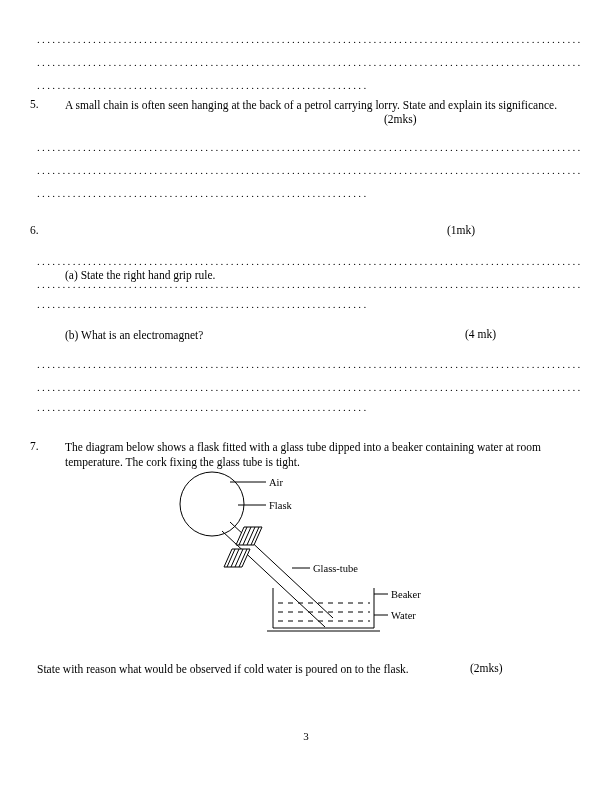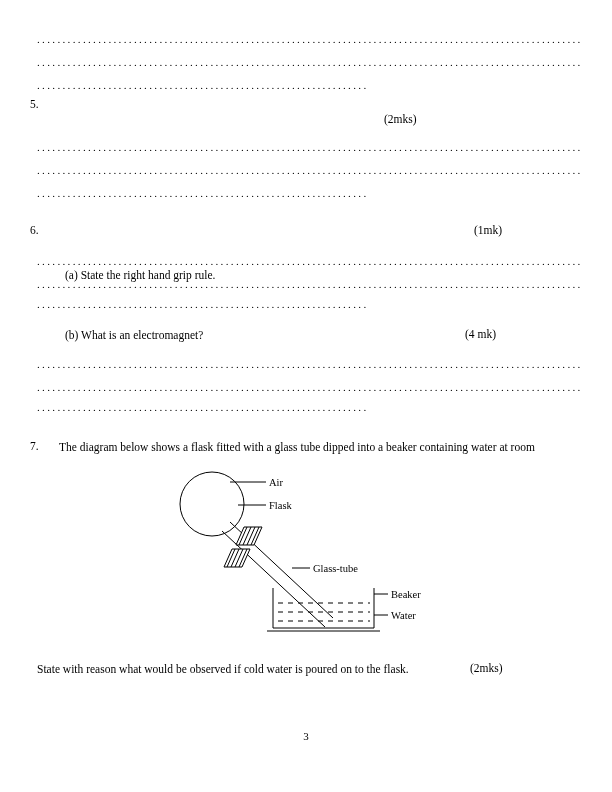--- a/index.html
+++ b/index.html
@@ -65,43 +65,45 @@
 </head>
 <body>
 
 <div class="page">
 
   <div class="dots full" style="left:37px; top:34px;">..............................................................................................................................................................................................................................................................</div>
   <div class="dots full" style="left:37px; top:57px;">..............................................................................................................................................................................................................................................................</div>
   <div class="dots short" style="left:37px; top:80px;">..............................................................................................................................................................................................................................................................</div>
 
   <div class="qnum" style="left:30px; top:98px;">5.</div>
+  <div class="qtext" style="left:65px; top:98px; width:520px;">A small chain is often seen hanging at the back of a petrol carrying lorry.  State and explain its significance.</div>
   <div class="marks" style="left:384px; top:113px;">(2mks)</div>
 
   <div class="dots full" style="left:37px; top:142px;">..............................................................................................................................................................................................................................................................</div>
   <div class="dots full" style="left:37px; top:165px;">..............................................................................................................................................................................................................................................................</div>
   <div class="dots short" style="left:37px; top:188px;">..............................................................................................................................................................................................................................................................</div>
 
   <div class="qnum" style="left:30px; top:224px;">6.</div>
   <div class="qtext" style="left:65px; top:224px;margin-top:44px;">(a) State the right hand grip rule.</div>
-  <div class="marks" style="left:447px; top:224px;margin-left:27px;">(1mk)</div>
+  <div class="marks" style="left:447px; top:224px;">(1mk)</div>
 
   <div class="dots full" style="left:37px; top:256px;">..............................................................................................................................................................................................................................................................</div>
   <div class="dots full" style="left:37px; top:279px;">..............................................................................................................................................................................................................................................................</div>
   <div class="dots short" style="left:37px; top:299px;">..............................................................................................................................................................................................................................................................</div>
 
   <div class="qtext" style="left:65px; top:328px;">(b) What is an electromagnet?</div>
   <div class="marks" style="left:465px; top:328px;">(4 mk)</div>
 
   <div class="dots full" style="left:37px; top:359px;">..............................................................................................................................................................................................................................................................</div>
   <div class="dots full" style="left:37px; top:382px;">..............................................................................................................................................................................................................................................................</div>
   <div class="dots short" style="left:37px; top:402px;">..............................................................................................................................................................................................................................................................</div>
 
   <div class="qnum" style="left:30px; top:440px;">7.</div>
-  <div class="qtext" style="left:59px; top:440px; width:515px;">The diagram below shows a flask fitted with a glass tube dipped into a beaker containing water at room</div>
+  <div class="qtext" style="left:65px; top:440px; width:515px;">The diagram below shows a flask fitted with a glass tube dipped into a beaker containing water at room</div>
+  <div class="qtext" style="left:65px; top:455px; width:515px;">temperature. The cork fixing the glass tube is tight.</div>
 
   <svg class="figure" width="300" height="175" viewBox="0 0 300 175">
     <g fill="none" stroke="#000" stroke-width="1">
 
       <circle cx="42" cy="34" r="32"></circle>
 
       <line x1="60" y1="52" x2="163" y2="148"></line>
       <line x1="52" y1="61" x2="155" y2="157"></line>
 
       <g>

